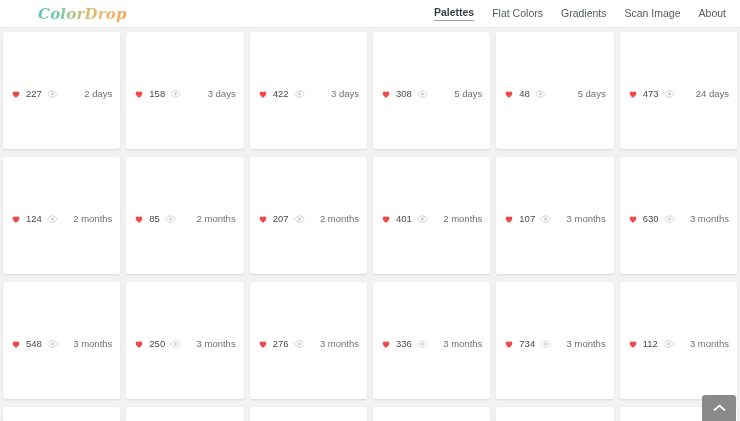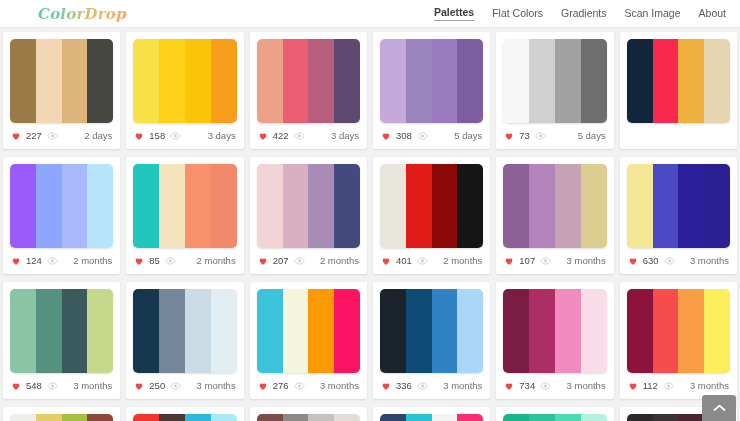--- a/index.html
+++ b/index.html
@@ -68,21 +68,21 @@
   .cell {
     padding: 4px 3px 4px 3px;
   }
   .card {
     background: #ffffff;
     border-radius: 2px;
     box-shadow: 0 1px 2px rgba(0,0,0,.10), 0 0 1px rgba(0,0,0,.06);
     height: 117px;
     padding: 7px 7px 0 7px;
     display: flex;
-    flex-direction: column;
+    flex-direction: row;
     cursor: pointer;
   }
   .swatches {
     display: flex;
     height: 84px;
     border-radius: 5px;
     overflow: hidden;
     box-shadow: 0 1px 2px rgba(0,0,0,.13);
   }
   .swatch { flex: 1 1 25%; height: 100%; }
@@ -237,36 +237,47 @@
         <div class="swatches">
           <div class="swatch" style="background: rgb(246, 246, 246);"></div>
           <div class="swatch" style="background: rgb(208, 208, 208);"></div>
           <div class="swatch" style="background: rgb(162, 162, 162);"></div>
           <div class="swatch" style="background: rgb(110, 110, 110);"></div>
         </div>
         <div class="meta">
           <svg class="heart" viewBox="0 0 24 24">
             <path fill="#ef4a4a" d="M12 21s-8-5.2-8-10.2A4.8 4.8 0 0 1 12 7a4.8 4.8 0 0 1 8 3.8C20 15.8 12 21 12 21z"></path>
           </svg>
-          <span class="likes">73</span>
+          <span class="likes">48</span>
           <svg class="eye" viewBox="0 0 24 16">
             <path d="M12 1C6 1 1.7 8 1.7 8S6 15 12 15s10.3-7 10.3-7S18 1 12 1z" fill="none" stroke="#555" stroke-width="2"></path>
             <circle cx="12" cy="8" r="3.1" fill="#555"></circle>
           </svg>
           <span class="age">5 days</span>
         </div>
       </div>
     </div>
     <div class="cell">
       <div class="card">
         <div class="swatches">
           <div class="swatch" style="background: rgb(18, 38, 59);"></div>
           <div class="swatch" style="background: rgb(249, 40, 79);"></div>
           <div class="swatch" style="background: rgb(240, 176, 61);"></div>
           <div class="swatch" style="background: rgb(228, 213, 176);"></div>
+        </div>
+        <div class="meta">
+          <svg class="heart" viewBox="0 0 24 24">
+            <path fill="#ef4a4a" d="M12 21s-8-5.2-8-10.2A4.8 4.8 0 0 1 12 7a4.8 4.8 0 0 1 8 3.8C20 15.8 12 21 12 21z"></path>
+          </svg>
+          <span class="likes">473</span>
+          <svg class="eye" viewBox="0 0 24 16">
+            <path d="M12 1C6 1 1.7 8 1.7 8S6 15 12 15s10.3-7 10.3-7S18 1 12 1z" fill="none" stroke="#555" stroke-width="2"></path>
+            <circle cx="12" cy="8" r="3.1" fill="#555"></circle>
+          </svg>
+          <span class="age">24 days</span>
         </div>
       </div>
     </div>
     <div class="cell">
       <div class="card">
         <div class="swatches">
           <div class="swatch" style="background: rgb(154, 91, 251);"></div>
           <div class="swatch" style="background: rgb(142, 166, 251);"></div>
           <div class="swatch" style="background: rgb(168, 185, 251);"></div>
           <div class="swatch" style="background: rgb(181, 228, 251);"></div>

